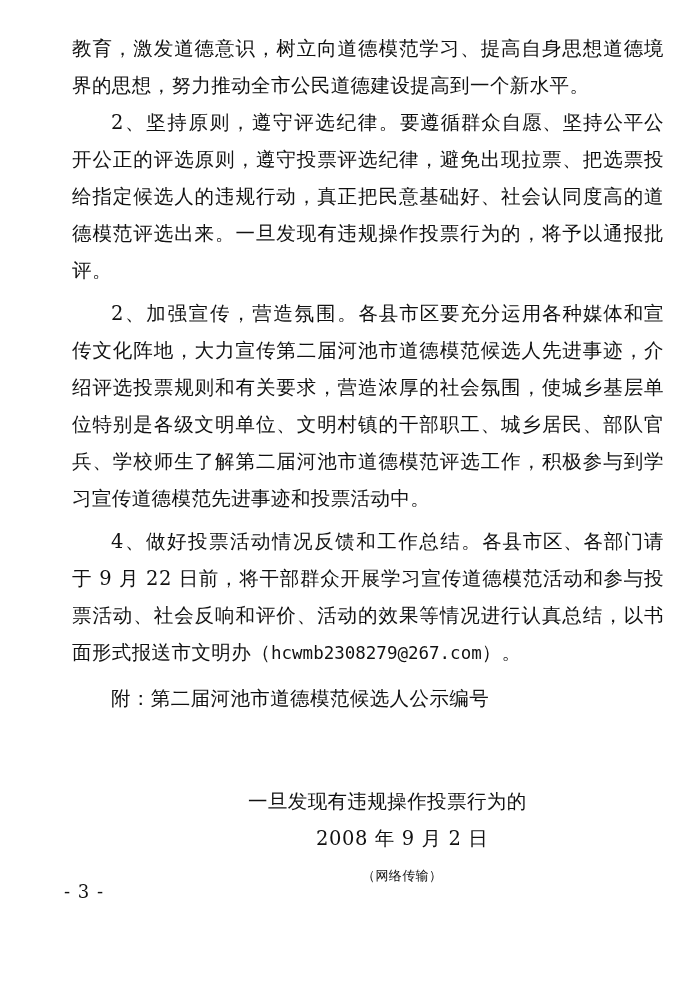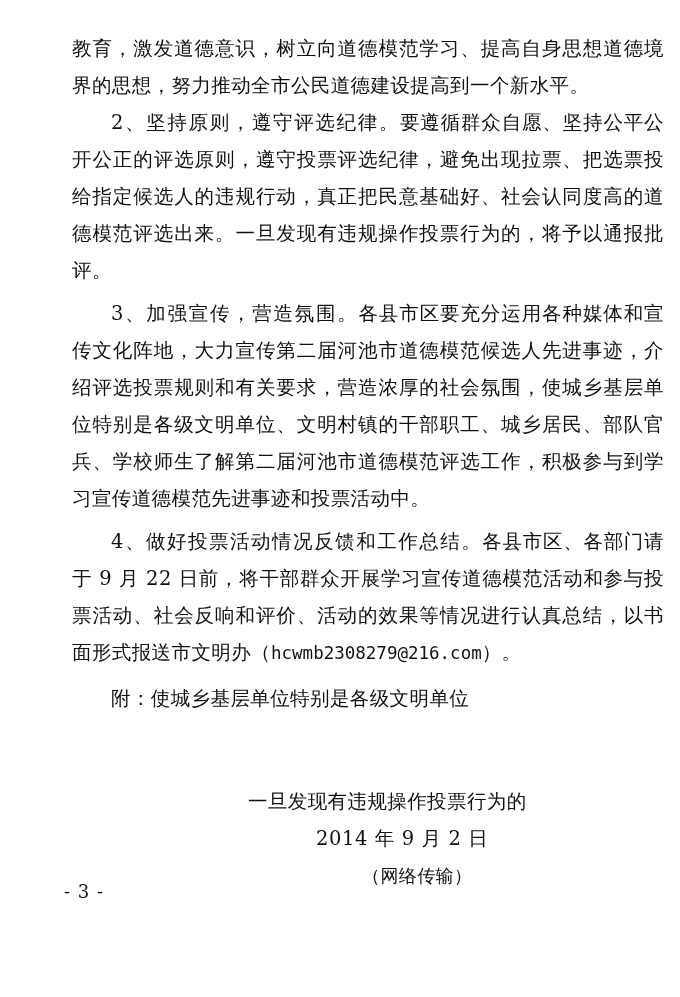--- a/index.html
+++ b/index.html
@@ -60,21 +60,21 @@
   }
   .sig-line-1 {
     padding-left: 176px;
   }
   .sig-line-2 {
     padding-left: 244px;
     letter-spacing: 0.6px;
   }
   .sig-line-3 {
     padding-left: 290px;
-    font-size: 18px;
+    font-size: 13px;
   }
   .page-number {
     position: absolute;
     left: 36px;
     bottom: 36px;
     font-size: 18px;
     font-family: "DejaVu Serif", serif;
     letter-spacing: 1px;
     color: #111111;
   }
@@ -86,33 +86,33 @@
 <div class="page">
 
   <div class="doc-body">
 
     <p class="para cont">教育，激发道德意识，树立向道德模范学习、提高自身思想道德境界的思想，努力推动全市公民道德建设提高到一个新水平。</p>
 
     <p class="para"><span class="b">2、坚持原则，遵守评选纪律。</span><span>要遵循群众自愿、坚持公平公开公正的评选原则，遵守投票评选纪律，避免出现拉票、把选票投给指定候选人的违规行动，真正把民意基础好、社会认同度高的道德模范评选出来。一旦发现有违规操作投票行为的，将予以通报批评。</span></p>
 
     <div class="spacer-sm"></div>
 
-    <p class="para"><span class="b">3、加强宣传，营造氛围。</span><span>各县市区要充分运用各种媒体和宣传文化阵地，大力宣传第二届河池市道德模范候选人先进事迹，介绍评选投票规则和有关要求，营造浓厚的社会氛围，使城乡基层单位特别是各级文明单位、文明村镇的干部职工、城乡居民、部队官兵、学校师生了解第二届河池市道德模范评选工作，积极参与到学习宣传道德模范先进事迹和投票活动中。</span></p>
+    <p class="para"><span class="b">2、加强宣传，营造氛围。</span><span>各县市区要充分运用各种媒体和宣传文化阵地，大力宣传第二届河池市道德模范候选人先进事迹，介绍评选投票规则和有关要求，营造浓厚的社会氛围，使城乡基层单位特别是各级文明单位、文明村镇的干部职工、城乡居民、部队官兵、学校师生了解第二届河池市道德模范评选工作，积极参与到学习宣传道德模范先进事迹和投票活动中。</span></p>
 
     <div class="spacer-sm"></div>
 
-    <p class="para"><span class="b">4、做好投票活动情况反馈和工作总结。</span><span>各县市区、各部门请于 9 月 22 日前，将干部群众开展学习宣传道德模范活动和参与投票活动、社会反响和评价、活动的效果等情况进行认真总结，以书面形式报送市文明办（</span><span class="mono">hcwmb2308279@216.com</span><span>）。</span></p>
+    <p class="para"><span class="b">4、做好投票活动情况反馈和工作总结。</span><span>各县市区、各部门请于 9 月 22 日前，将干部群众开展学习宣传道德模范活动和参与投票活动、社会反响和评价、活动的效果等情况进行认真总结，以书面形式报送市文明办（</span><span class="mono">hcwmb2308279@267.com</span><span>）。</span></p>
 
     <div class="spacer-sm"></div>
 
-    <p class="para attach">附：使城乡基层单位特别是各级文明单位</p>
+    <p class="para attach">附：第二届河池市道德模范候选人公示编号</p>
 
   </div>
 
   <div class="signature-block">
     <div class="sig-line-1">一旦发现有违规操作投票行为的</div>
-    <div class="sig-line-2">2014 年 9 月 2 日</div>
+    <div class="sig-line-2">2008 年 9 月 2 日</div>
     <div class="sig-line-3">（网络传输）</div>
   </div>
 
   <div class="page-number">- 3 -</div>
 
 </div>
 
 </body></html>

